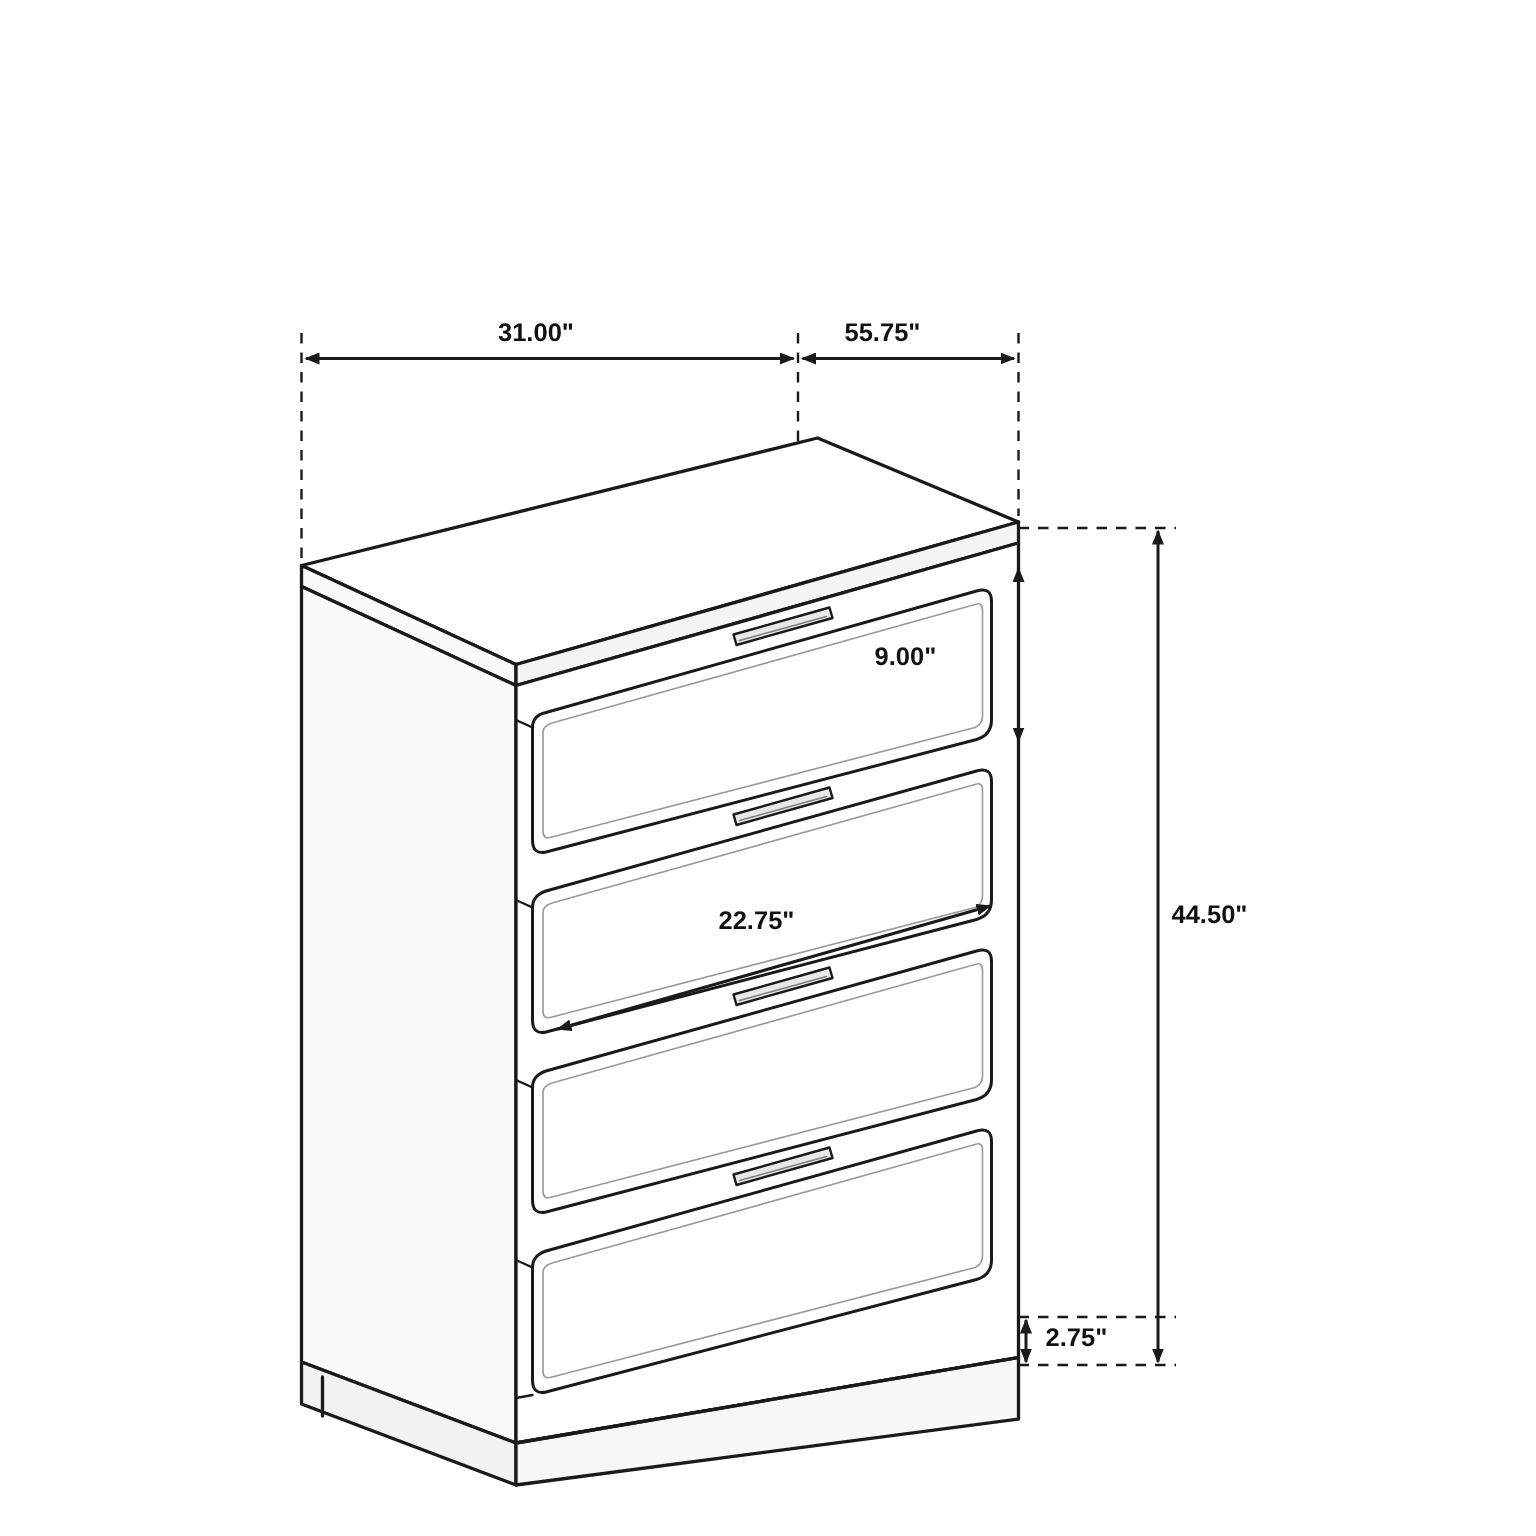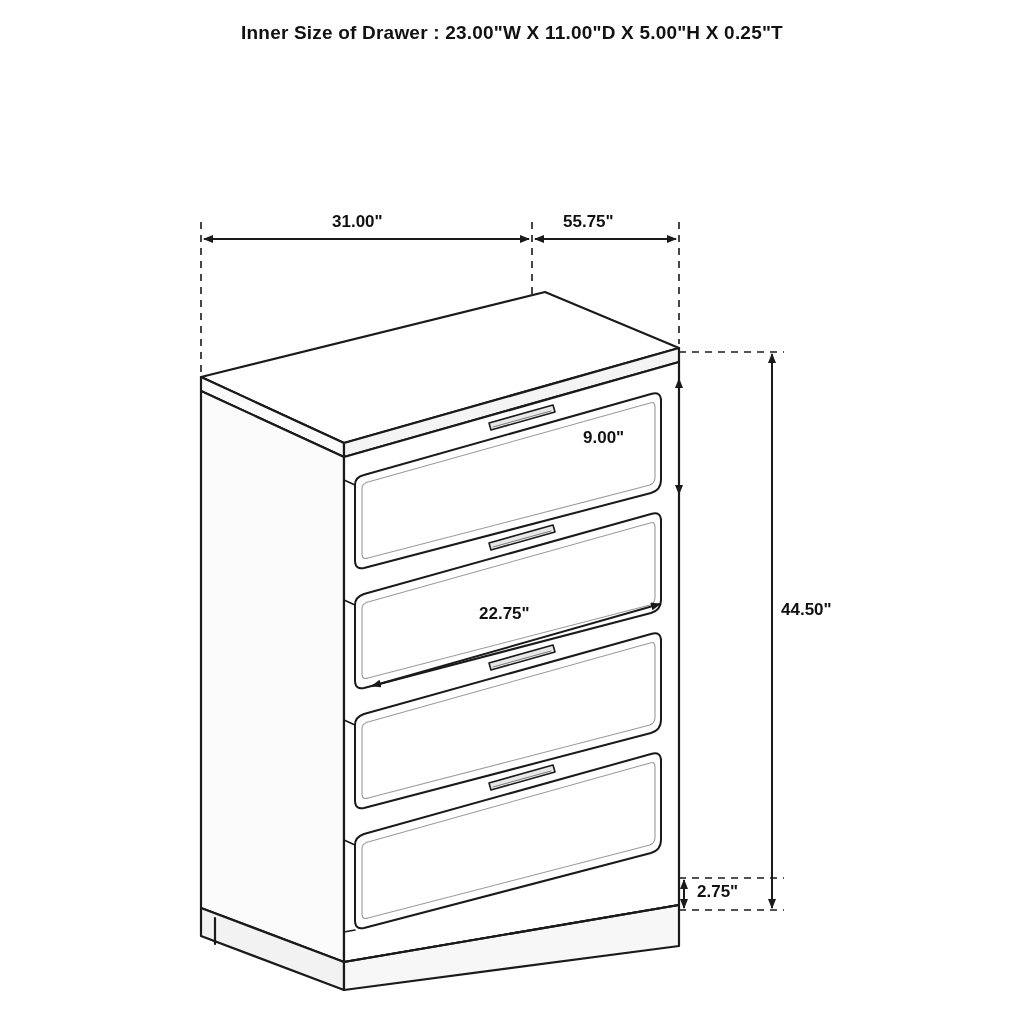--- a/index.html
+++ b/index.html
@@ -44,21 +44,20 @@
     font-weight: bold;
     color: #111111;
     white-space: nowrap;
   }
 </style>
 </head>
 <body>
 
 <div id="stage">
 
-  <div class="title">Inner Size of Drawer : 23.00"W X 11.00"D X 5.00"H X 0.25"T</div>
 
   <svg id="diagram" viewBox="0 0 1024 1024">
     <defs>
       <marker id="arrowEnd" markerWidth="10" markerHeight="8" refX="9" refY="4" orient="auto" markerUnits="userSpaceOnUse">
         <path d="M0,0 L10,4 L0,8 z" fill="#1a1a1a"></path>
       </marker>
       <marker id="arrowStart" markerWidth="10" markerHeight="8" refX="1" refY="4" orient="auto" markerUnits="userSpaceOnUse">
         <path d="M10,0 L0,4 L10,8 z" fill="#1a1a1a"></path>
       </marker>
     </defs>

